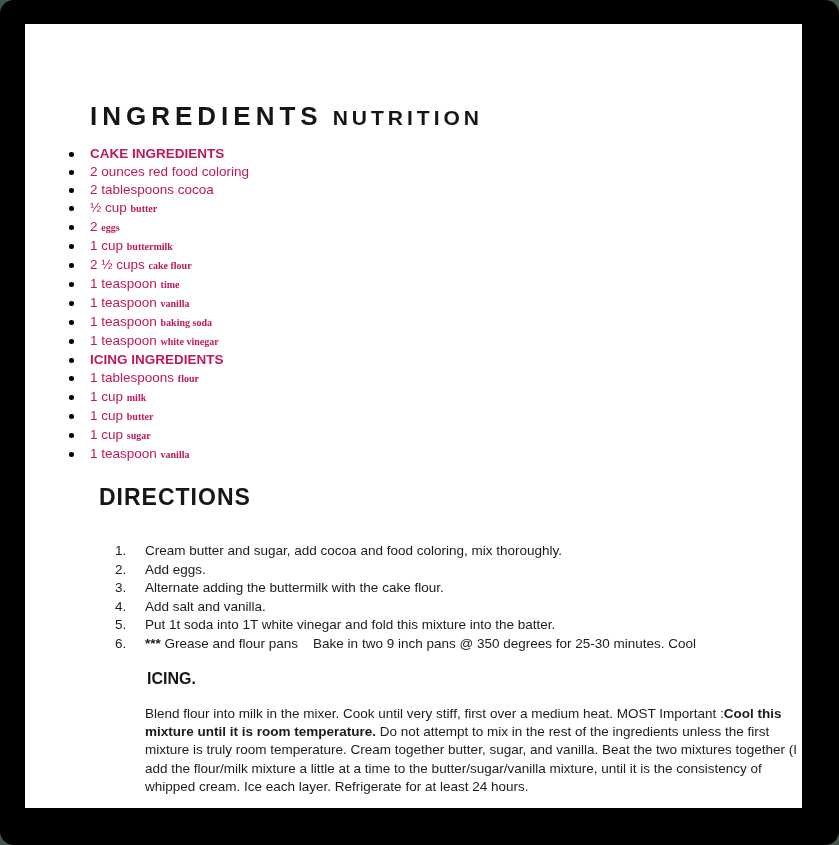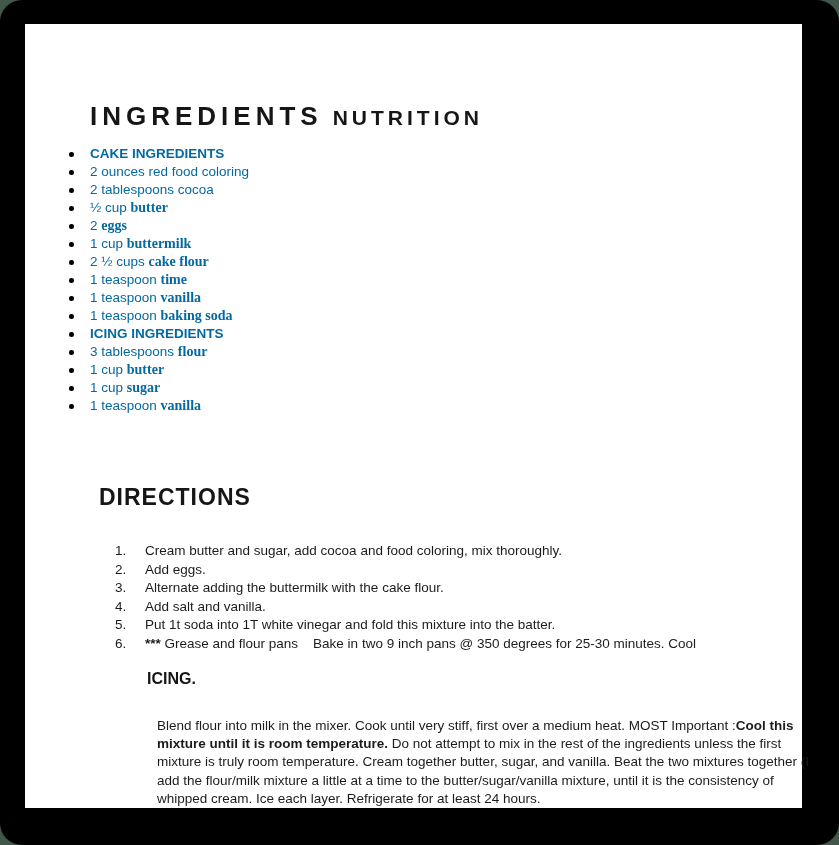--- a/index.html
+++ b/index.html
@@ -2,50 +2,50 @@
 <html><head>
 <meta charset="utf-8">
 <style>
   html,body { margin:0; padding:0; }
   body {
     width:839px; height:845px; position:relative; overflow:hidden;
     background:#41574a;
     font-family:"Liberation Sans", sans-serif;
   }
   .frame {
-    position:absolute; inset:0; background:#000; border-radius:22px;
+    position:absolute; inset:0; background:#000; border-radius:14px;
   }
   .page {
     position:absolute; left:25px; top:24px; width:777px; height:784px;
     background:#ffffff;
   }
 
   
   .doc-title {
     position:absolute; top:72px; left:65px; margin:0;
     font-weight:700; color:#161616; white-space:nowrap;
   }
   .title-primary { font-size:26px; letter-spacing:5px; }
   .title-secondary { font-size:21px; letter-spacing:4px; margin-left:10px; }
 
   
   ul.ingredients {
     position:absolute; top:121px; left:43px; margin:0; padding:0; list-style:none;
   }
   ul.ingredients li {
     position:relative; padding-left:22px; line-height:18px;
-    font-size:13.5px; color:#0369a1; white-space:nowrap;
+    font-size:13.5px; color:#be185d; white-space:nowrap;
   }
   ul.ingredients li::before {
     content:""; position:absolute; left:1px; top:7px;
     width:4.5px; height:4.5px; background:#000; border-radius:50%;
   }
   .seg-sans { font-family:"Liberation Sans", sans-serif; }
   .seg-sans-bold { font-family:"Liberation Sans", sans-serif; font-weight:700; }
-  .seg-serif-bold { font-family:"Liberation Serif", serif; font-weight:700; font-size:14px;margin-top:32px; }
+  .seg-serif-bold { font-family:"Liberation Serif", serif; font-weight:700; font-size:10px;margin-top:32px; }
 
   
   .directions-heading {
     position:absolute; top:460px; left:74px; margin:0;
     font-size:23px; font-weight:700; letter-spacing:1px; color:#161616;
   }
   ol.directions {
     position:absolute; top:518px; left:90px; margin:0; padding:0; list-style:none;
   }
   ol.directions li {
@@ -53,21 +53,21 @@
   }
   .step-number { flex:0 0 30px; width:30px; }
   .step-text { white-space:pre-wrap; }
 
   
   .icing-label {
     position:absolute; top:646px; left:122px;
     font-size:16px; font-weight:700; color:#161616;
   }
   .icing-paragraph {
-    position:absolute; top:681px; left:120px; width:655px; margin:12px;
+    position:absolute; top:681px; left:120px; width:655px; margin:0;
     font-size:13.5px; line-height:18.2px; color:#1c1c1c;
   }
 </style>
 </head>
 <body>
 
 <div class="frame">
   <div class="page">
 
     <h1 class="doc-title">
@@ -78,22 +78,24 @@
         <li class="header"><span class="seg-sans-bold">CAKE INGREDIENTS</span></li>
         <li class="item"><span class="seg-sans">2 ounces red food coloring</span></li>
         <li class="item"><span class="seg-sans">2 tablespoons cocoa</span></li>
         <li class="item"><span class="seg-sans">½ cup </span><span class="seg-serif-bold">butter</span></li>
         <li class="item"><span class="seg-sans">2 </span><span class="seg-serif-bold">eggs</span></li>
         <li class="item"><span class="seg-sans">1 cup </span><span class="seg-serif-bold">buttermilk</span></li>
         <li class="item"><span class="seg-sans">2 ½ cups </span><span class="seg-serif-bold">cake flour</span></li>
         <li class="item"><span class="seg-sans">1 teaspoon </span><span class="seg-serif-bold">time</span></li>
         <li class="item"><span class="seg-sans">1 teaspoon </span><span class="seg-serif-bold">vanilla</span></li>
         <li class="item"><span class="seg-sans">1 teaspoon </span><span class="seg-serif-bold">baking soda</span></li>
+        <li class="item"><span class="seg-sans">1 teaspoon </span><span class="seg-serif-bold">white vinegar</span></li>
         <li class="header"><span class="seg-sans-bold">ICING INGREDIENTS</span></li>
-        <li class="item"><span class="seg-sans">3 tablespoons </span><span class="seg-serif-bold">flour</span></li>
+        <li class="item"><span class="seg-sans">1 tablespoons </span><span class="seg-serif-bold">flour</span></li>
+        <li class="item"><span class="seg-sans">1 cup </span><span class="seg-serif-bold">milk</span></li>
         <li class="item"><span class="seg-sans">1 cup </span><span class="seg-serif-bold">butter</span></li>
         <li class="item"><span class="seg-sans">1 cup </span><span class="seg-serif-bold">sugar</span></li>
         <li class="item"><span class="seg-sans">1 teaspoon </span><span class="seg-serif-bold">vanilla</span></li>
       </ul>
 
     <h2 class="directions-heading">DIRECTIONS</h2>
 
     <ol class="directions" id="directions-list">
         <li>
           <span class="step-number">1.</span>

